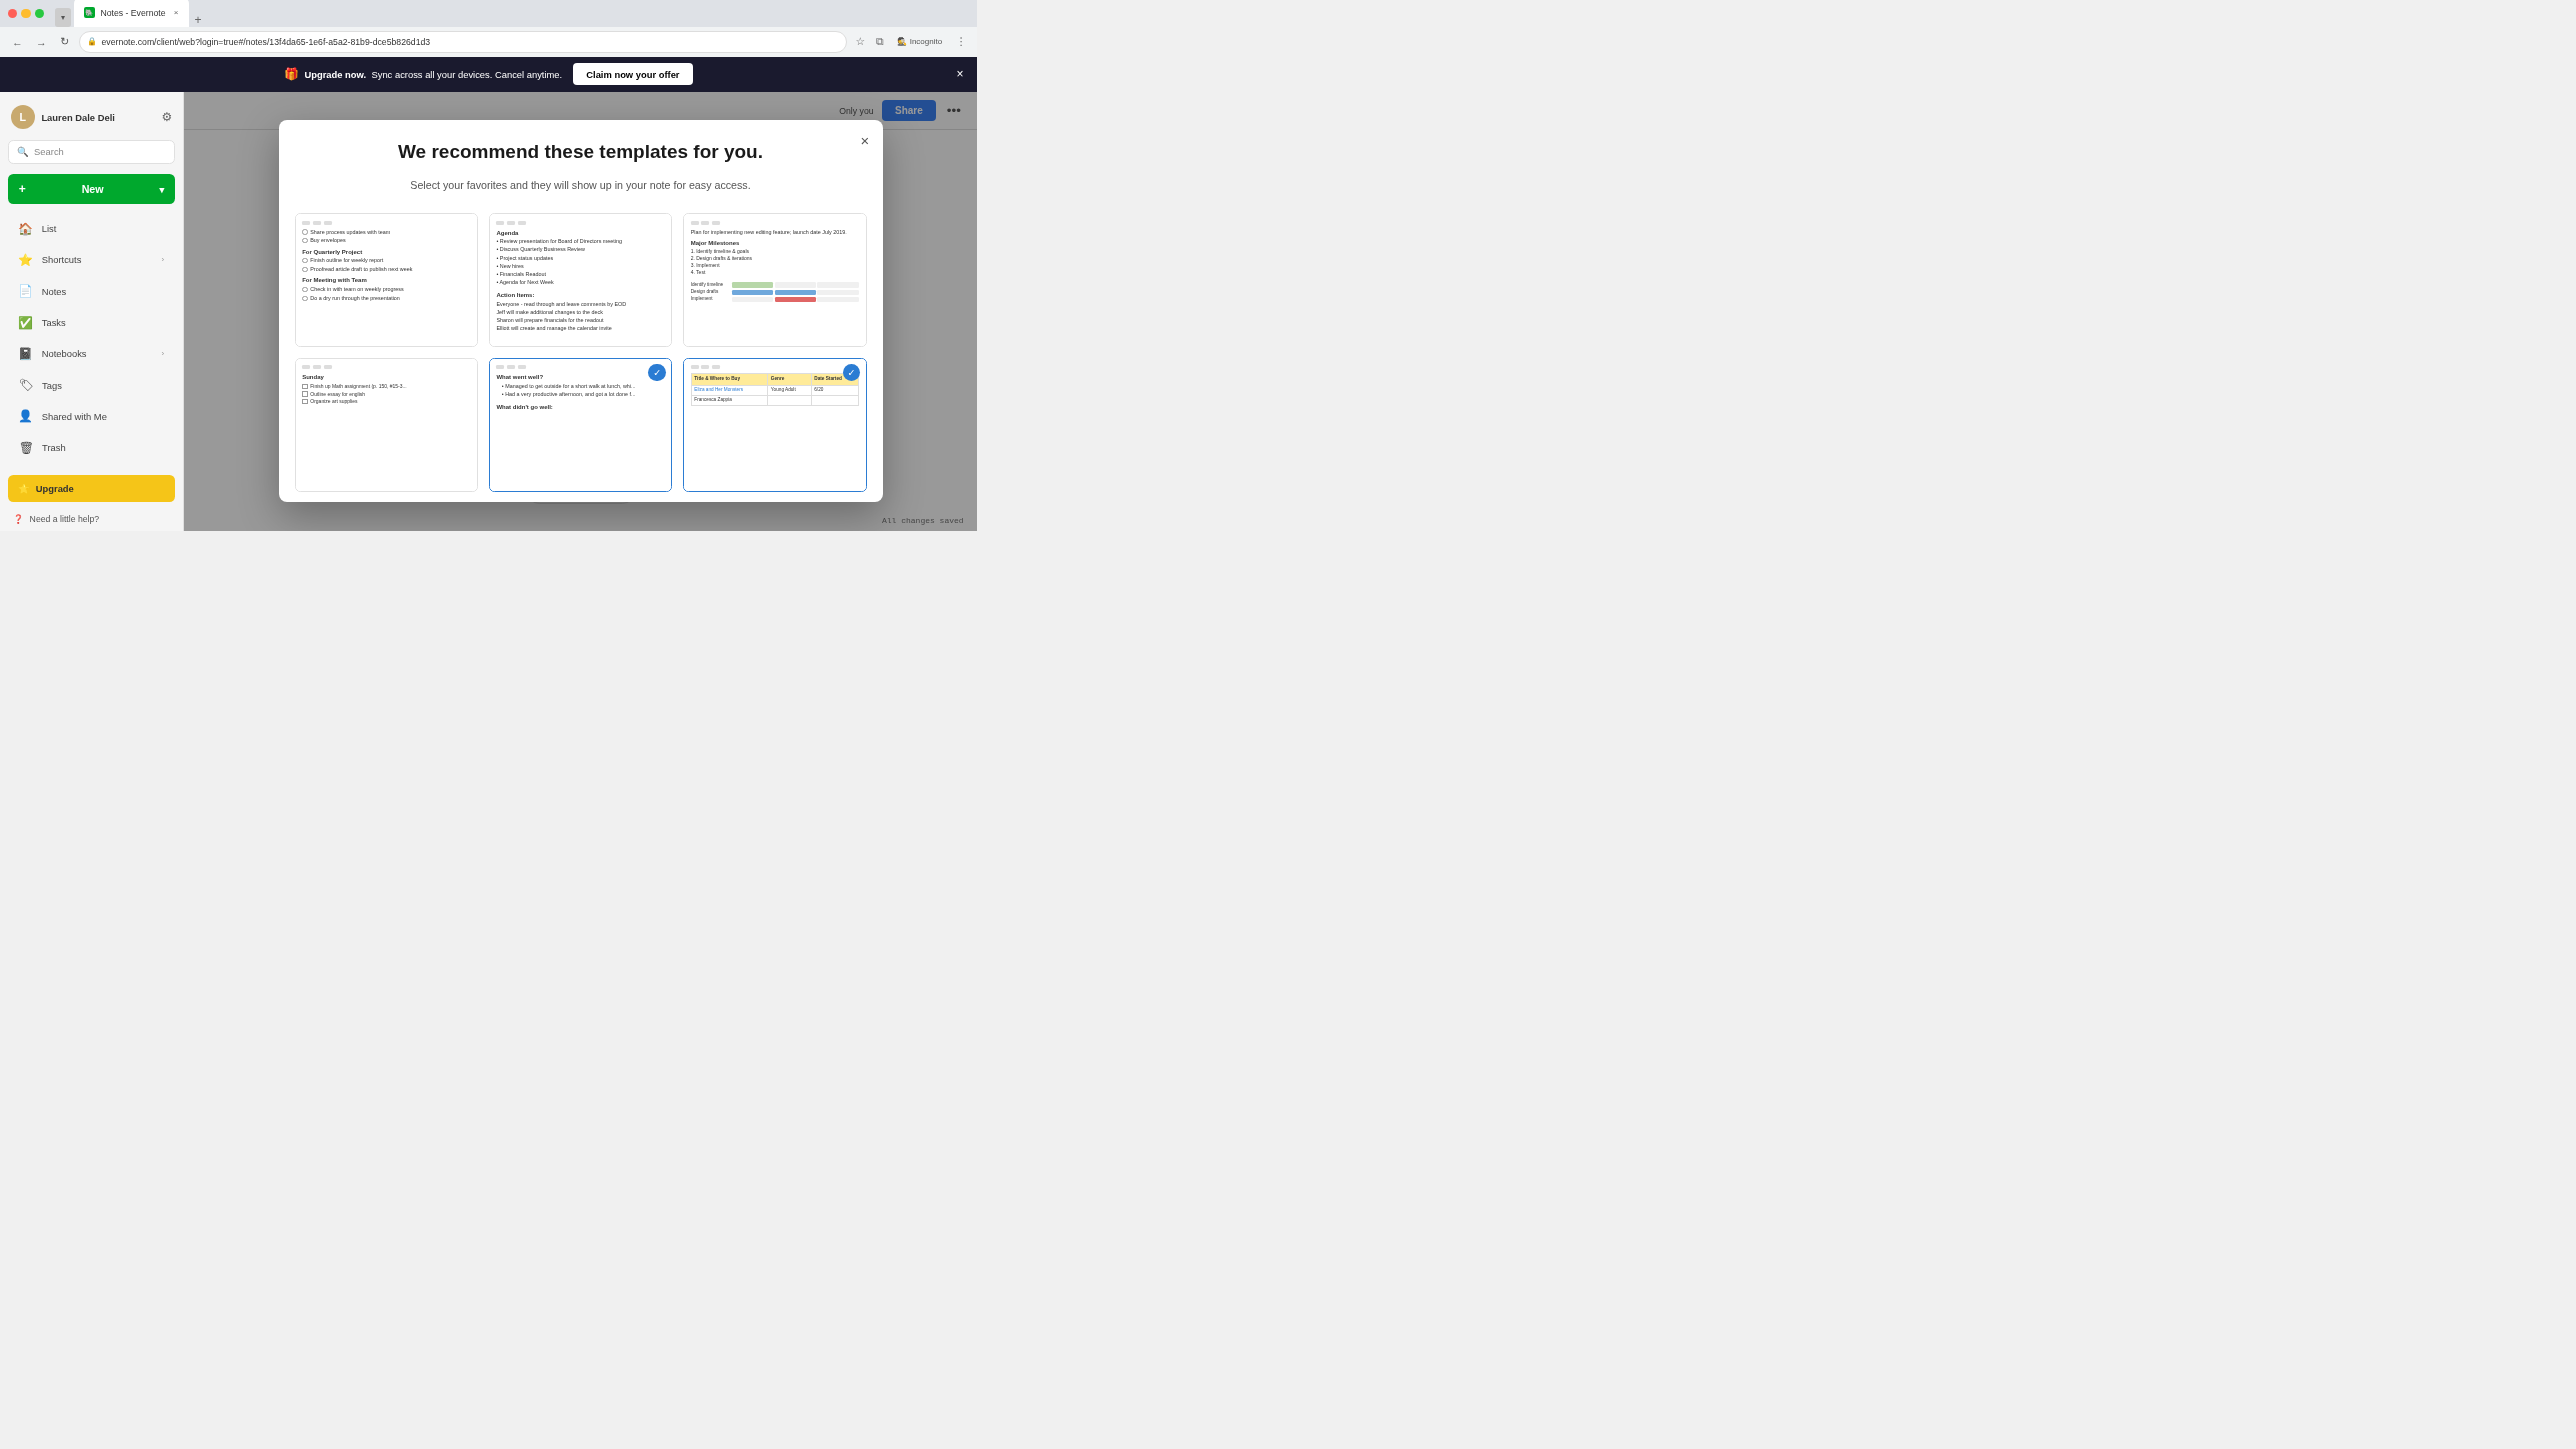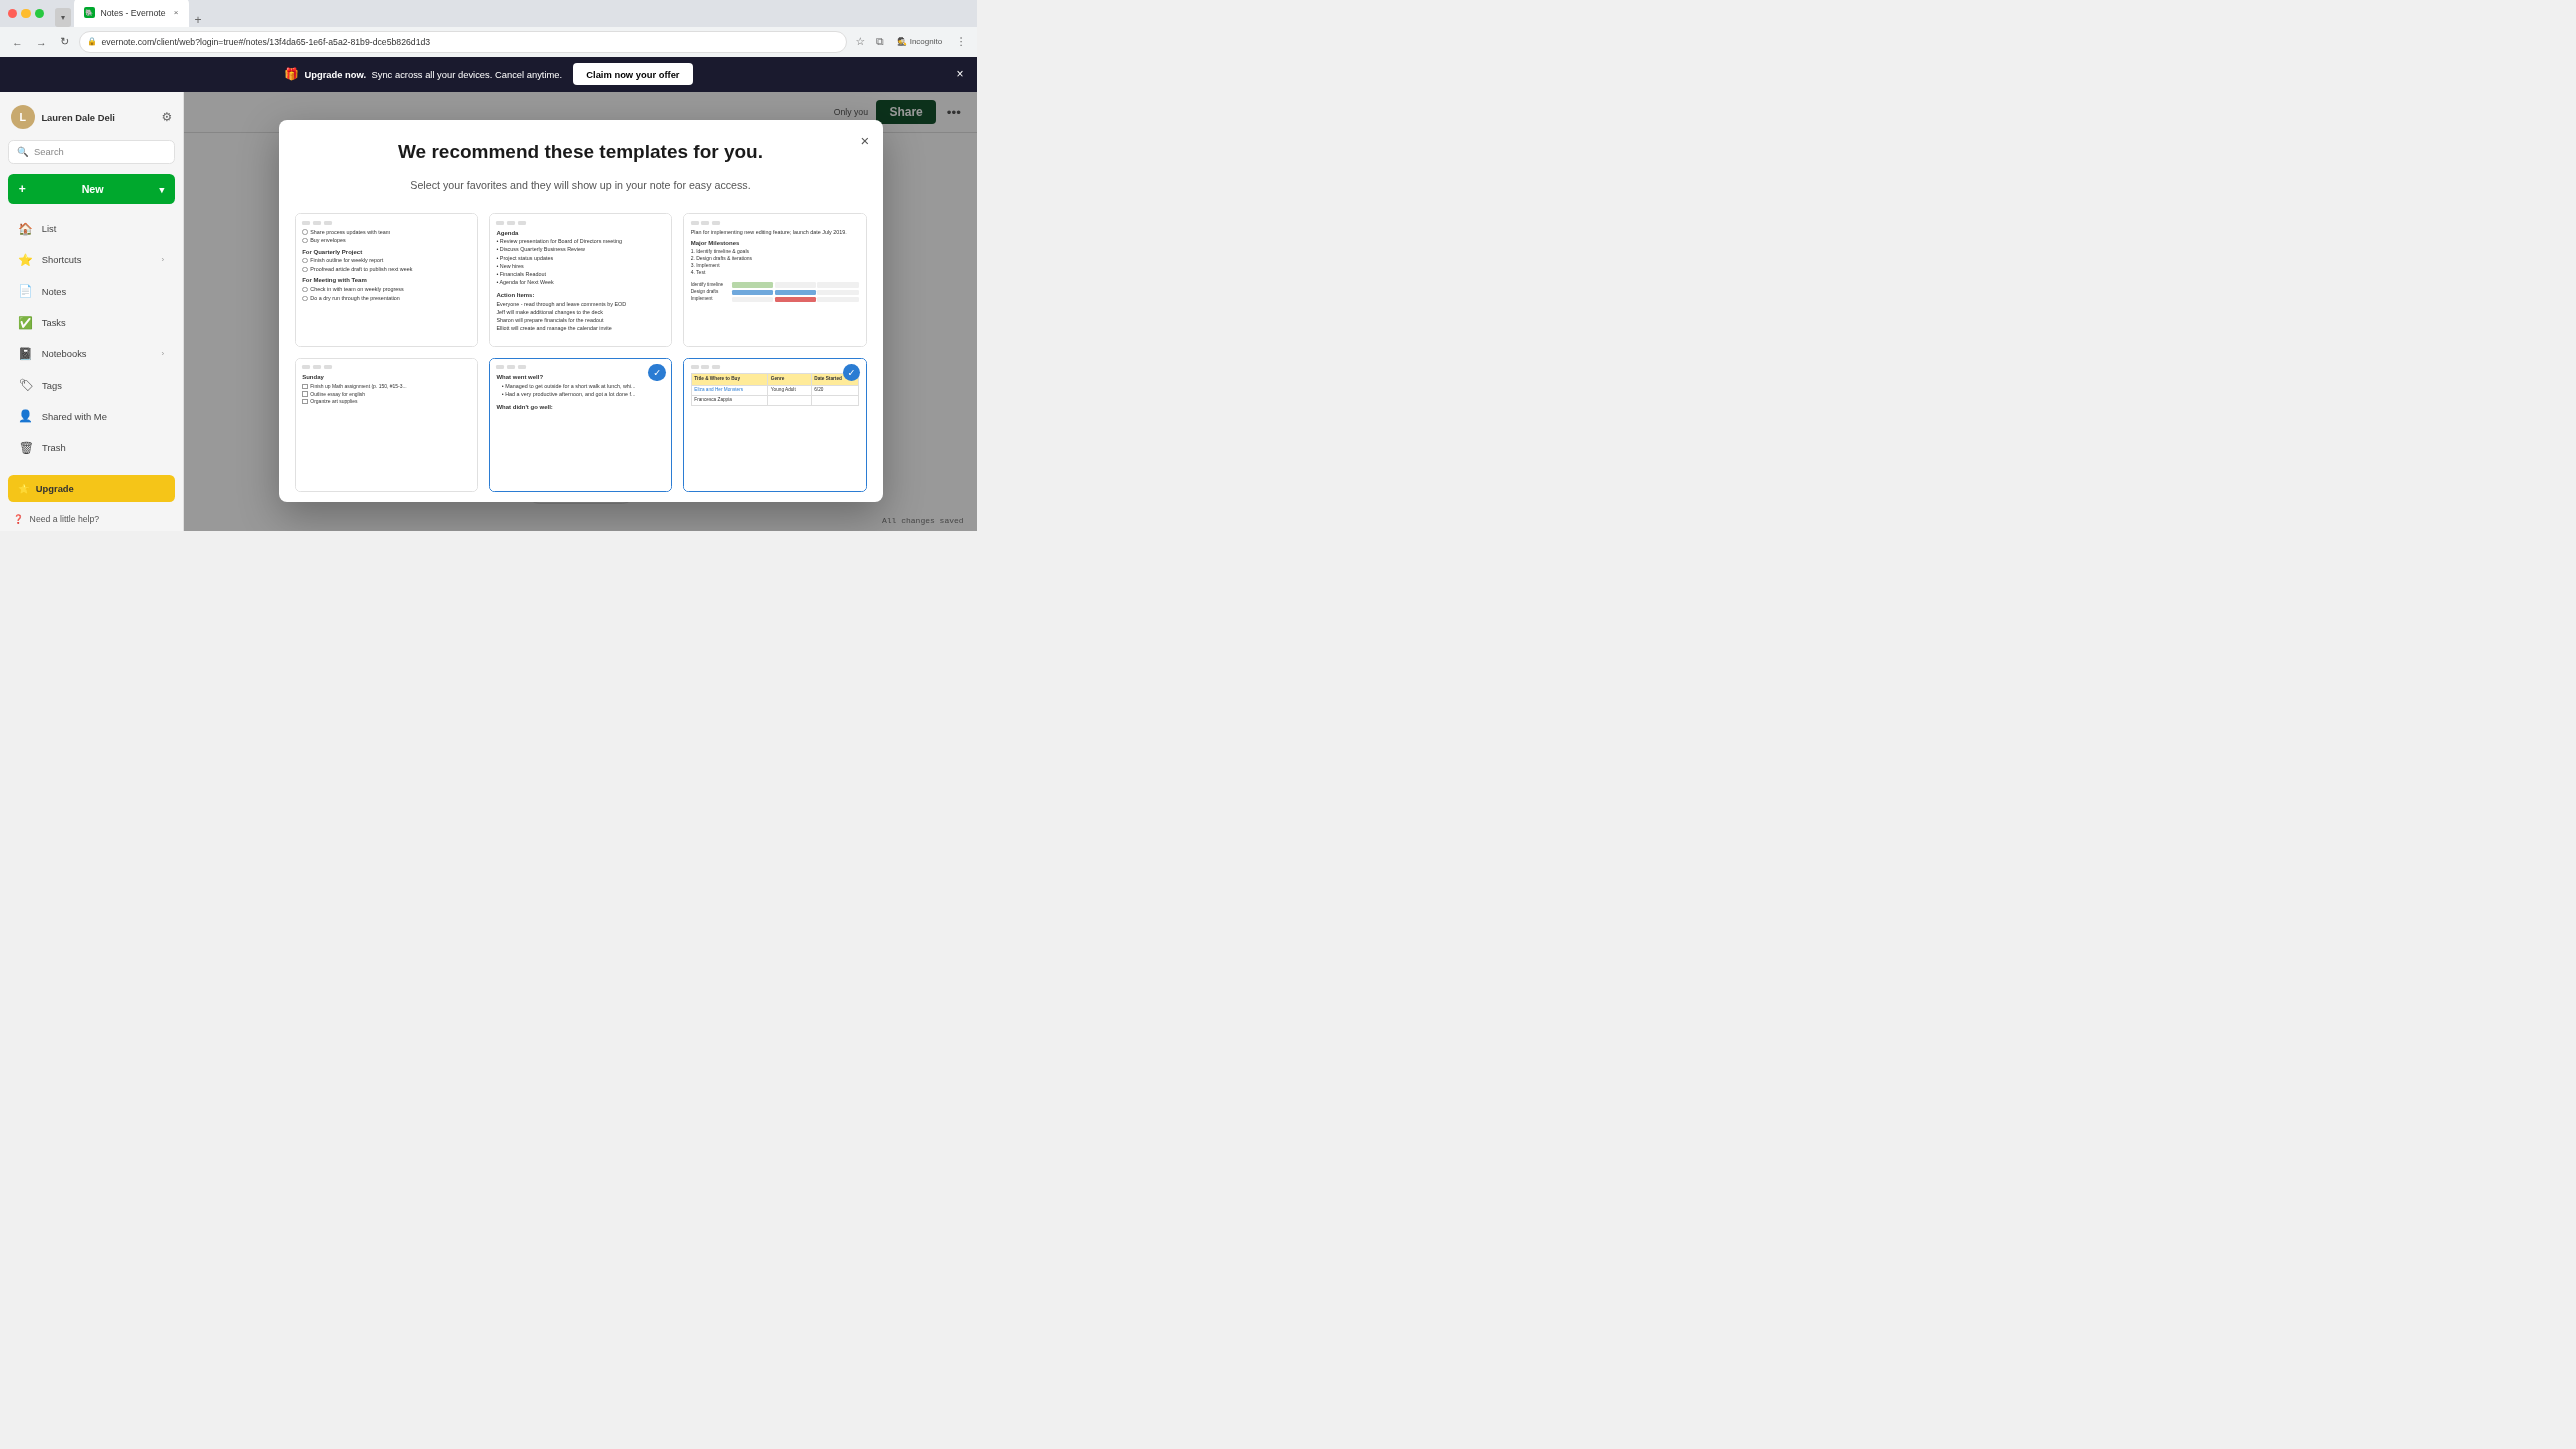--- a/index.html
+++ b/index.html
@@ -52,21 +52,21 @@
     .nav-item-chevron { margin-left: auto; font-size: 8px; color: #999; }
 
     .sidebar-bottom { padding: 8px; }
     .upgrade-btn { background: #f5c518; color: #333; border: none; border-radius: 5.4px; padding: 8px 10.7px; font-size: 9.4px; font-weight: 600; cursor: pointer; display: flex; align-items: center; gap: 5.4px; width: 100%; }
     .help-btn { display: flex; align-items: center; gap: 5.4px; padding: 6.7px 5.4px; color: #555; font-size: 8.7px; cursor: pointer; }
 
     
     .main-content { flex: 1; background: #fff; position: relative; display: flex; align-items: flex-start; justify-content: flex-end; }
     .main-toolbar { position: absolute; top: 0; right: 0; display: flex; align-items: center; gap: 8px; padding: 8px 13.4px; border-bottom: 0.7px solid #e0e0e0; width: 100%; }
     .only-you-text { font-size: 8.7px; color: #555; margin-left: auto; }
-    .share-btn { background: #14532d; color: #fff; border: none; border-radius: 4px; padding: 5.4px 13.4px; font-size: 12px; font-weight: 600; cursor: pointer; }
+    .share-btn { background: #3b82f6; color: #fff; border: none; border-radius: 4px; padding: 5.4px 13.4px; font-size: 10px; font-weight: 600; cursor: pointer; }
     .more-btn { background: none; border: none; cursor: pointer; color: #555; font-size: 13.4px; padding: 2.7px; }
 
     
     .modal-overlay { position: absolute; top: 0; left: 0; right: 0; bottom: 0; background: rgba(0,0,0,0.4); display: flex; align-items: center; justify-content: center; z-index: 100; }
     .modal { background: #fff; border-radius: 8px; width: 604px; max-width: 95%; max-height: 85vh; overflow: hidden; display: flex; flex-direction: column; box-shadow: 0 13.4px 40px rgba(0,0,0,0.3); position: relative; }
     .modal-header { padding: 21.5px 27px 10.7px; text-align: center; position: relative; }
     .modal-title { font-size: 19px; font-weight: 700; color: #1a1a1a; margin-bottom: 16px; }
     .modal-subtitle { font-size: 10.7px; color: #555; }
     .modal-close { position: absolute; top: 13.4px; right: 13.4px; background: none; border: none; font-size: 14.8px; color: #555; cursor: pointer; }
 

